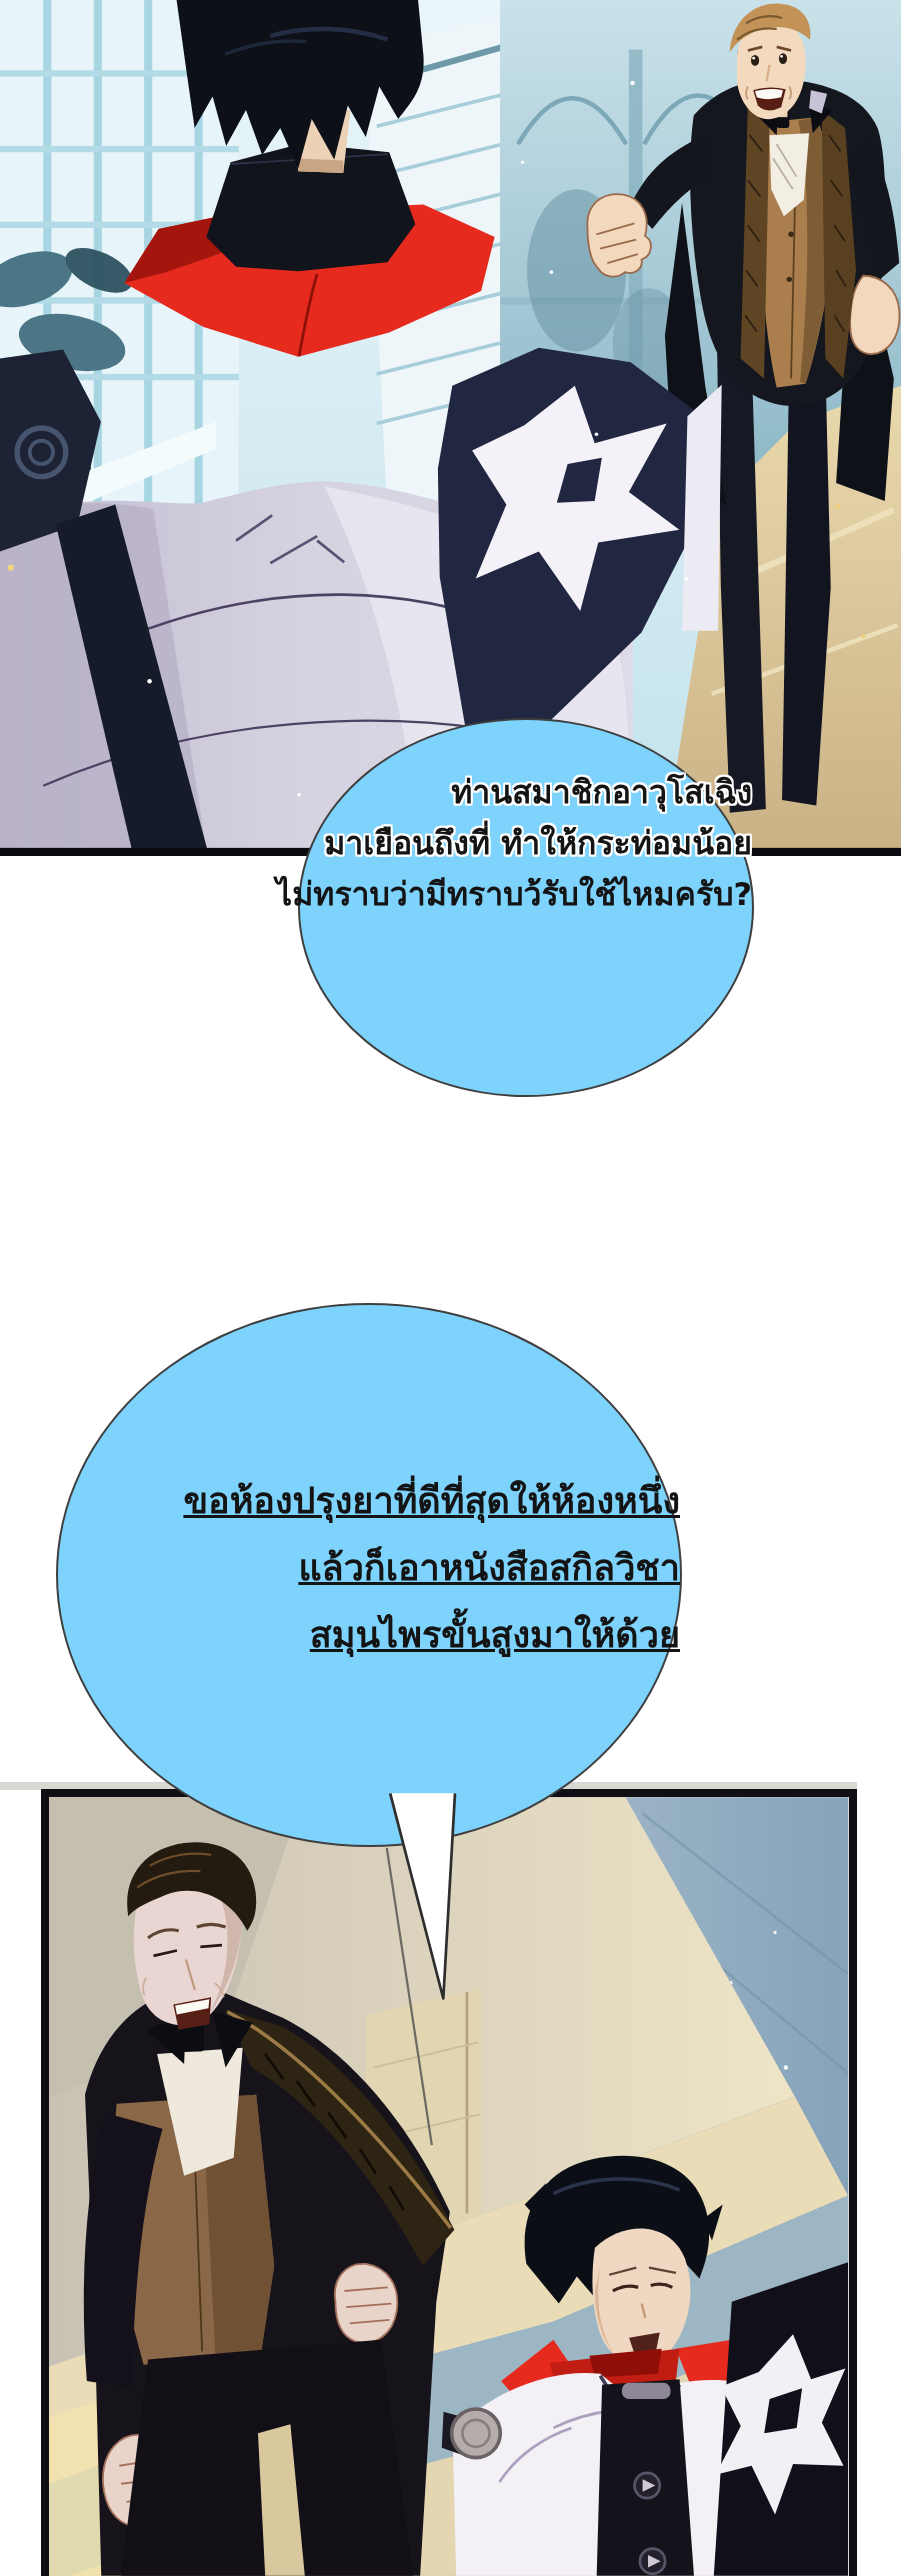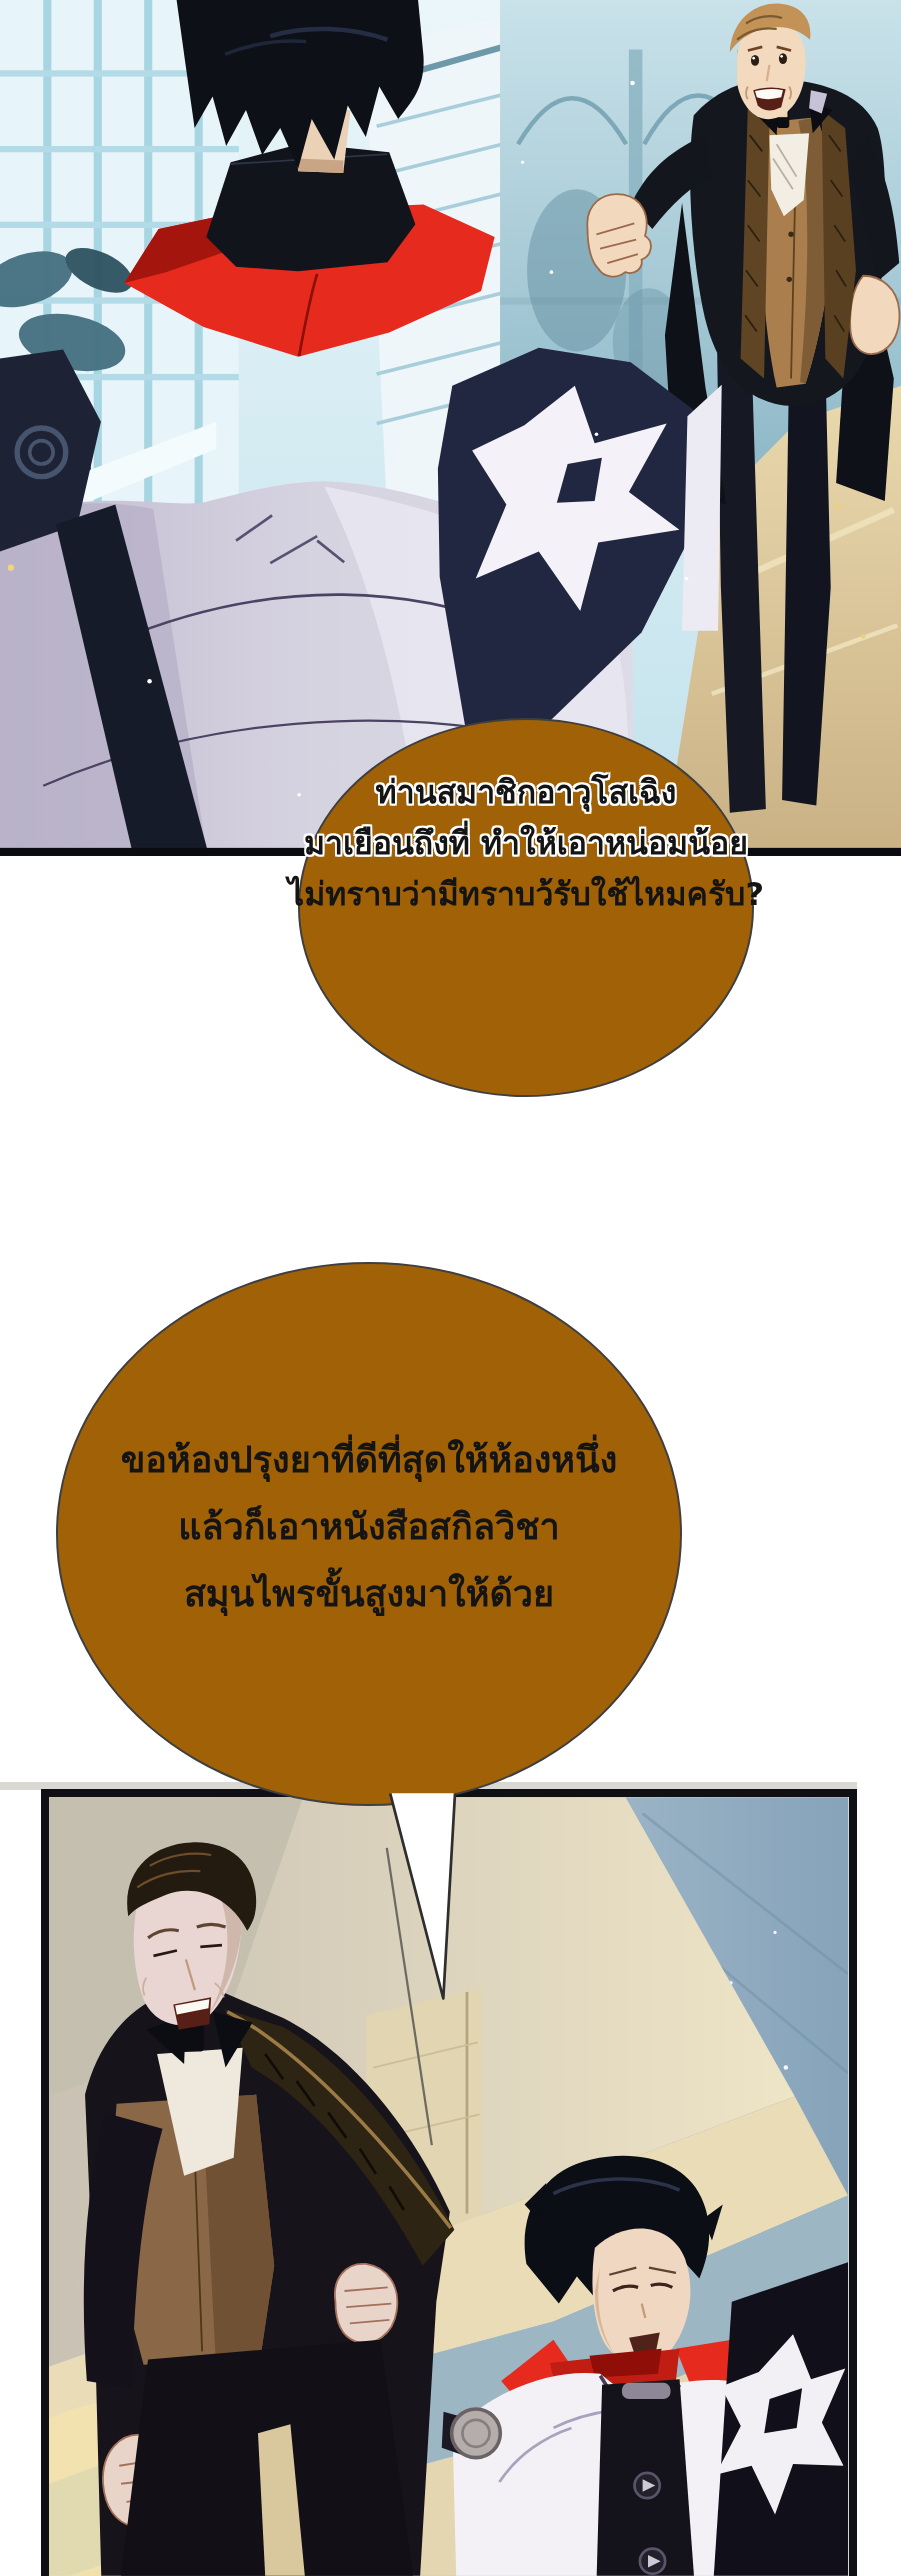--- a/index.html
+++ b/index.html
@@ -6,27 +6,27 @@
   body{width:901px;height:2576px;position:relative;overflow:hidden;
        font-family:"DejaVu Sans","Liberation Sans",sans-serif;}
   .abs{position:absolute;}
   
   #panel1{left:0;top:0;width:901px;height:856px;}
   #panel2{left:41px;top:1789px;width:816px;height:787px;box-sizing:border-box;
           border:8px solid #101014;border-bottom:none;background:#cfd9d8;}
   #panel2 svg{display:block;}
   #strip-shadow{left:0;top:1782px;width:857px;height:8px;background:#dad8d3;}
   
-  .bubble{background:#a16207;border:2.7px solid #3f3f3f;border-radius:50%;
-          display:flex;flex-direction:column;align-items:center;
+  .bubble{background:#7dd3fc;border:2.7px solid #3f3f3f;border-radius:50%;
+          display:flex;flex-direction:column;align-items:flex-end;
           text-align:center;color:#141414;z-index:5;box-sizing:border-box;}
   #bubble1{left:298px;top:718px;width:456px;height:379px;
            padding-top:47px;font-size:32px;font-weight:bold;line-height:51px;}
-  #bubble2{left:56px;top:1262px;width:626px;height:544px;
-           padding-top:162px;font-size:36px;font-weight:bold;line-height:67px;}
+  #bubble2{left:56px;top:1303px;width:626px;height:544px;
+           padding-top:162px;font-size:36px;font-weight:bold;line-height:67px;text-decoration:underline;}
   .bline{white-space:nowrap;}
   .outlined{text-shadow:-1.8px -1.8px 0 #fff,1.8px -1.8px 0 #fff,-1.8px 1.8px 0 #fff,1.8px 1.8px 0 #fff,
             0 -1.8px 0 #fff,0 1.8px 0 #fff,-1.8px 0 0 #fff,1.8px 0 0 #fff;}
   #tail2{left:383px;top:1787px;z-index:6;}
 </style>
 </head>
 <body>
 
 <div id="strip-shadow" class="abs"></div>
 
@@ -305,21 +305,21 @@
     <circle cx="474" cy="706" r="15" fill="none" stroke="#877e80" stroke-width="3"></circle>
     <polygon points="758,560 887,516 887,864 738,864" fill="#11101a"></polygon>
     <polygon points="788,638 826,596 846,646 884,634 858,694 882,742 826,740 806,796 780,742 740,752 768,698 746,654" fill="#f2f0f5"></polygon>
     <polygon points="800,668 836,656 830,700 794,706" fill="#11101a"></polygon>
   </g>
 </svg>
 </div>
 
 <div id="bubble1" class="bubble abs">
   <span class="bline outlined">ท่านสมาชิกอาวุโสเฉิง</span>
-  <span class="bline outlined">มาเยือนถึงที่ ทำให้เอาหน่อมน้อย</span>
+  <span class="bline outlined">มาเยือนถึงที่ ทำให้กระท่อมน้อย</span>
   <span class="bline">ไม่ทราบว่ามีทราบว้รับใช้ไหมครับ?</span>
 </div>
 
 <div id="bubble2" class="bubble abs">
   <span class="bline">ขอห้องปรุงยาที่ดีที่สุดให้ห้องหนึ่ง</span>
   <span class="bline">แล้วก็เอาหนังสือสกิลวิชา</span>
   <span class="bline">สมุนไพรขั้นสูงมาให้ด้วย</span>
 </div>
 
 <svg id="tail2" class="abs" width="81" height="225" viewBox="0 0 90 250">

